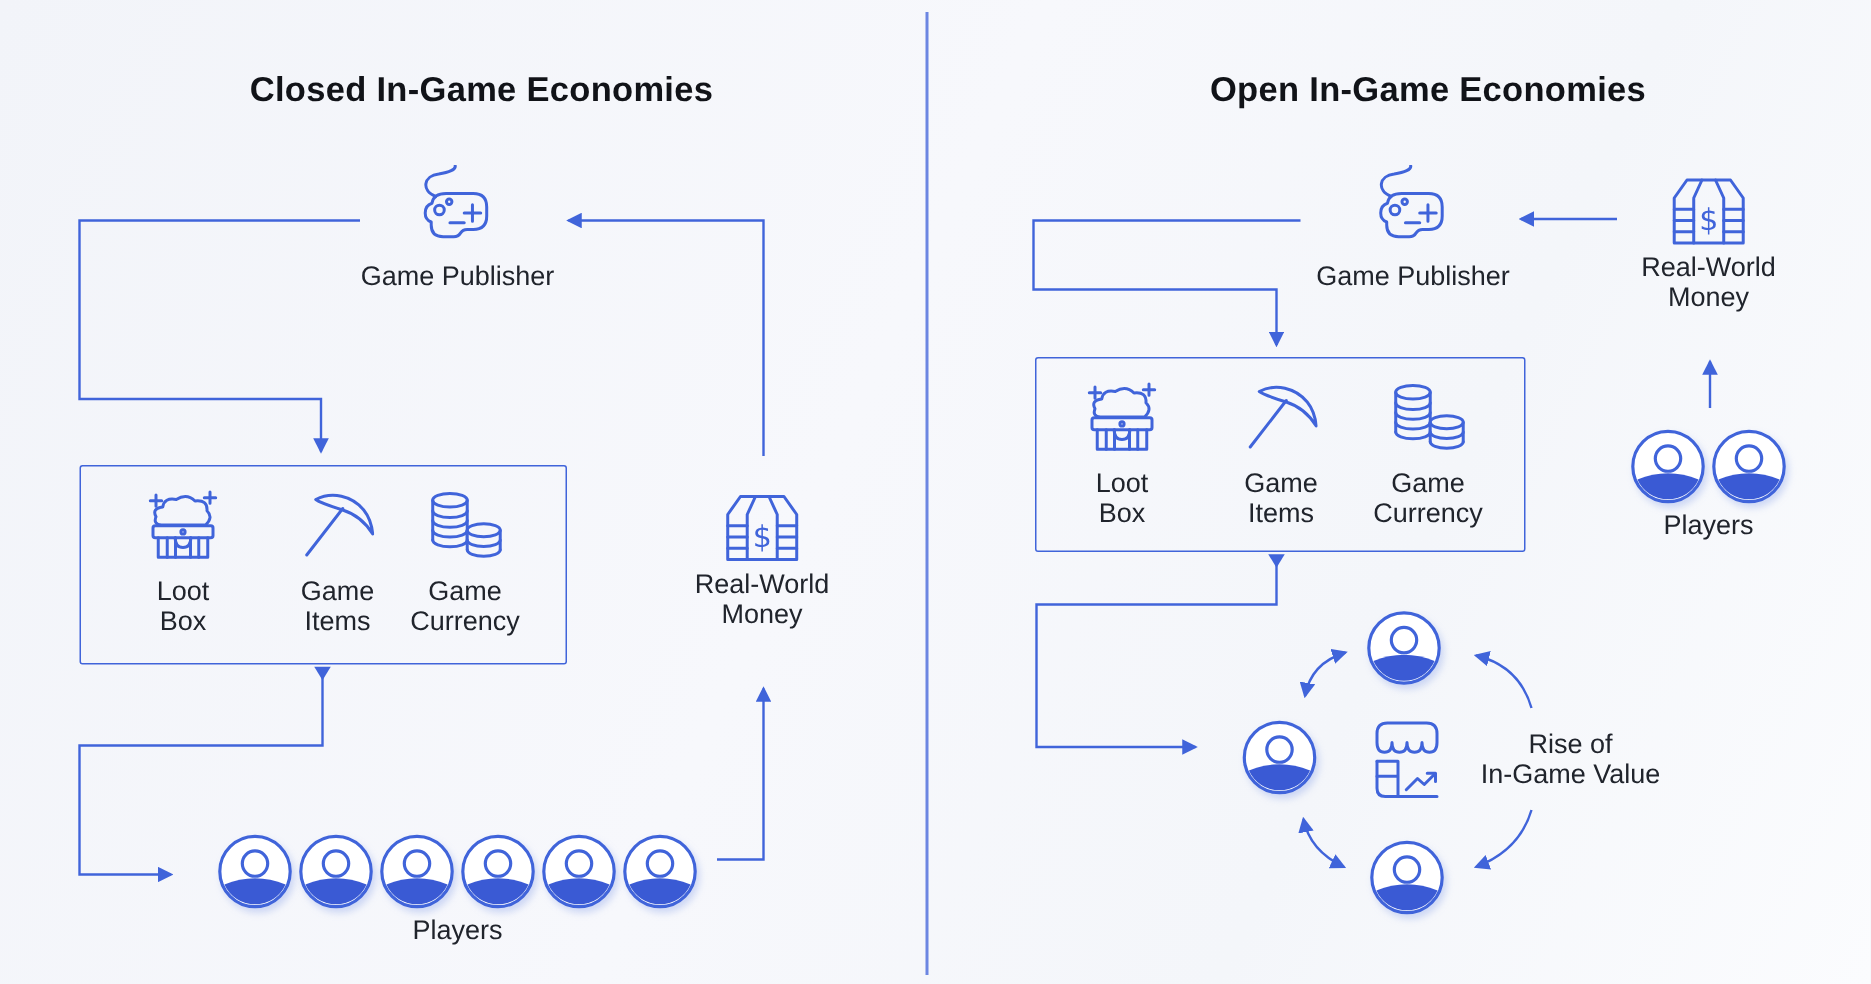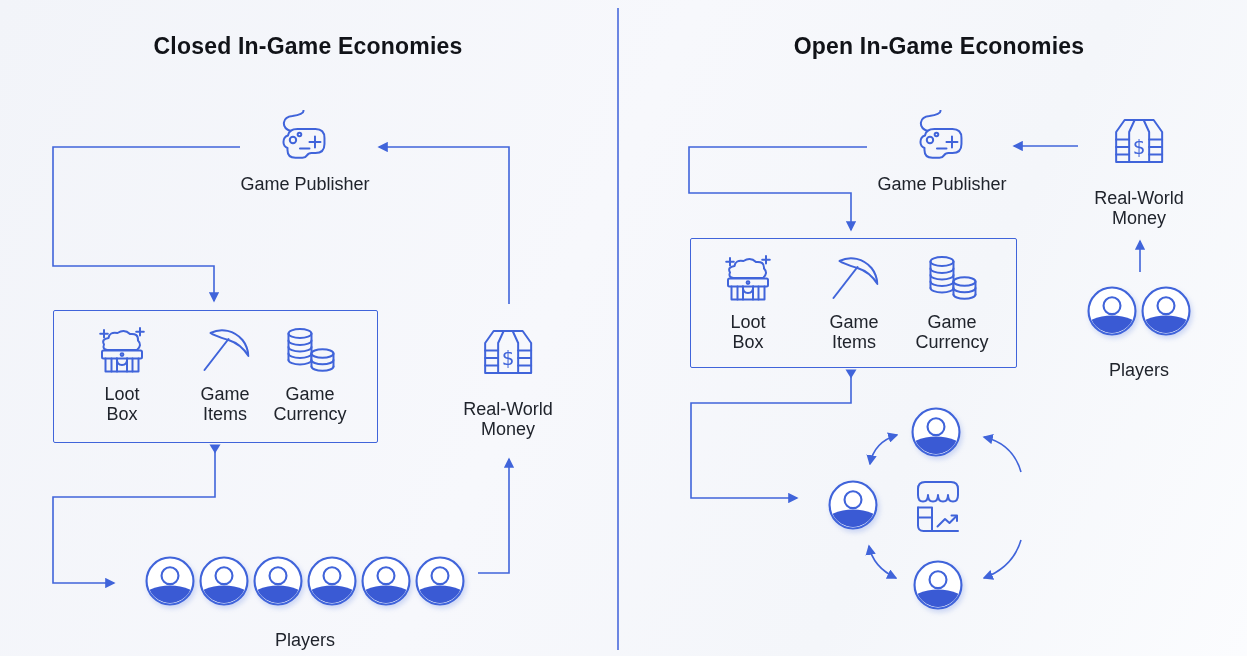--- a/index.html
+++ b/index.html
@@ -9,26 +9,26 @@
   }
   .canvas{
     position:relative;width:1247px;height:656px;overflow:hidden;
     background:linear-gradient(115deg,#f2f4f9 0%,#f7f8fc 45%,#f4f6fa 72%,#fbfcfe 100%);
   }
   .connectors{position:absolute;left:0;top:0;pointer-events:none;}
   .connectors .c{fill:none;stroke:var(--line-blue,#4064da);stroke-width:1.6;}
   .connectors .fillb, #arr path{fill:var(--line-blue,#4064da);stroke:none;}
   .divider{position:absolute;left:617px;top:8px;width:1.5px;height:642px;background:var(--divider-blue,#6c86e2);}
   .title{
-    position:absolute;transform:translateX(-50%);margin:3px;white-space:nowrap;
+    position:absolute;transform:translateX(-50%);margin:16px;white-space:nowrap;
     font-size:23px;font-weight:700;color:var(--title-text,#111318);letter-spacing:.2px;
   }
   .node{position:absolute;transform:translateX(-50%);display:flex;flex-direction:column;align-items:center;}
   .lbl{font-size:18px;line-height:20px;color:var(--label-text,#20242c);text-align:center;white-space:nowrap;}
-  .lbl.mt6{margin-top:6px;} .lbl.mt8{margin-top:8px;} .lbl.mt10{margin-top:24px;}
+  .lbl.mt6{margin-top:6px;} .lbl.mt8{margin-top:8px;} .lbl.mt10{margin-top:4px;}
   .items-box{position:absolute;border:1.5px solid var(--line-blue,#4064da);border-radius:2px;box-sizing:border-box;background:transparent;}
   .item{position:absolute;transform:translateX(-50%);display:flex;flex-direction:column;align-items:center;}
   .icon-wrap{height:52px;display:flex;align-items:center;justify-content:center;}
   .icon .s{fill:none;stroke:var(--line-blue,#4064da);stroke-width:2;stroke-linecap:round;stroke-linejoin:round;}
   .icon .bg{fill:#f5f6fa;stroke:none;}
   .icon text{fill:var(--line-blue,#4064da);font-family:"DejaVu Sans",sans-serif;font-size:20px;}
   .avatar-row{display:flex;gap:4px;}
   .avatar{filter:drop-shadow(2px 3px 2.5px rgba(110,140,230,.30));}
   .avatar .ring{fill:#ffffff;stroke:var(--line-blue,#4064da);stroke-width:2.2;}
   .avatar .head{fill:none;stroke:var(--line-blue,#4064da);stroke-width:2.2;}
@@ -309,15 +309,21 @@
   <div class="slot" style="left:938px;top:479px">
     <svg class="icon" width="52" height="56" viewBox="0 0 52 56">
       <path class="s" d="M6 16 V10 Q6 3 13 3 H39 Q46 3 46 10 V16 Q46 22.5 41 22.5 Q36 22.5 36 16 Q36 22.5 31 22.5 Q26 22.5 26 16 Q26 22.5 21 22.5 Q16 22.5 16 16 Q16 22.5 11 22.5 Q6 22.5 6 16 Z"></path>
       <path class="s" d="M6 28.5 V46.5 Q6 52 11.5 52 H46"></path>
       <path class="s" d="M6 28.5 H20 V52 M6 38.5 H20"></path>
       <path class="s" d="M25.5 47.5 L33 40 L37.5 44 L44.5 37"></path>
       <path class="s" d="M39.5 36.5 H45 V42"></path>
     </svg>
   </div>
 
+  <div class="node" style="left:1047px;top:486px">
+    <div class="lbl">
+      <div>Rise of</div>
+      <div>In-Game Value</div>
+    </div>
+  </div>
 
 
 </div>
 
 </body></html>

